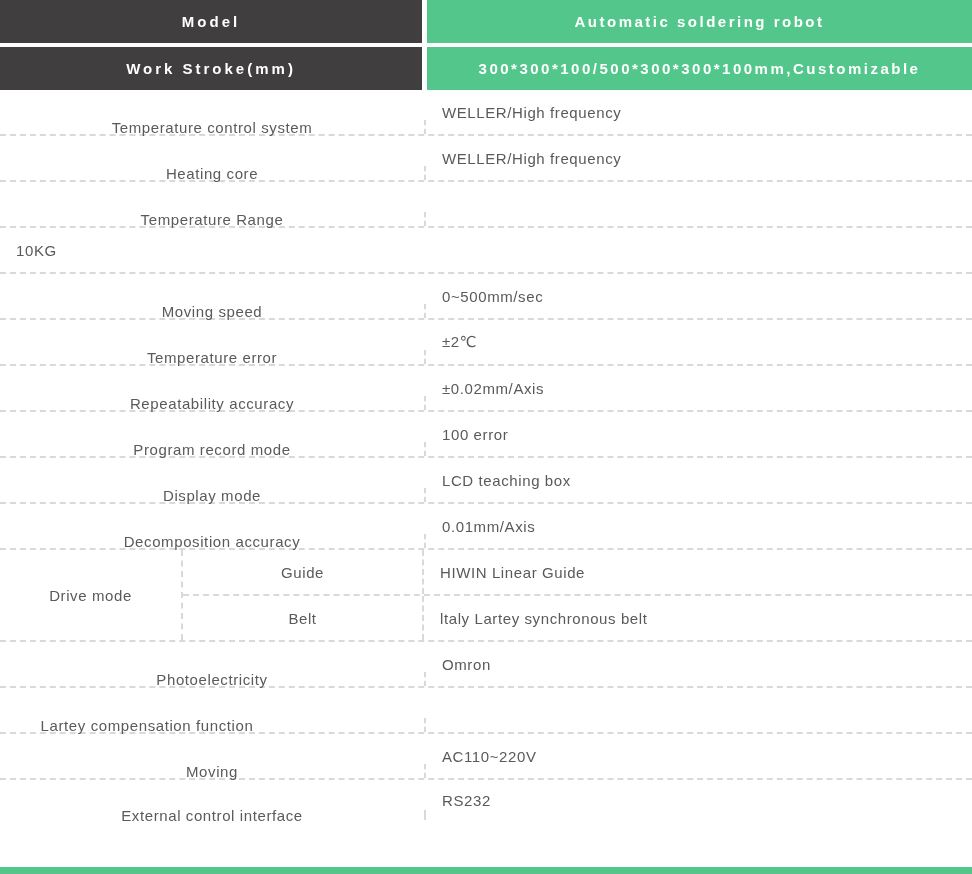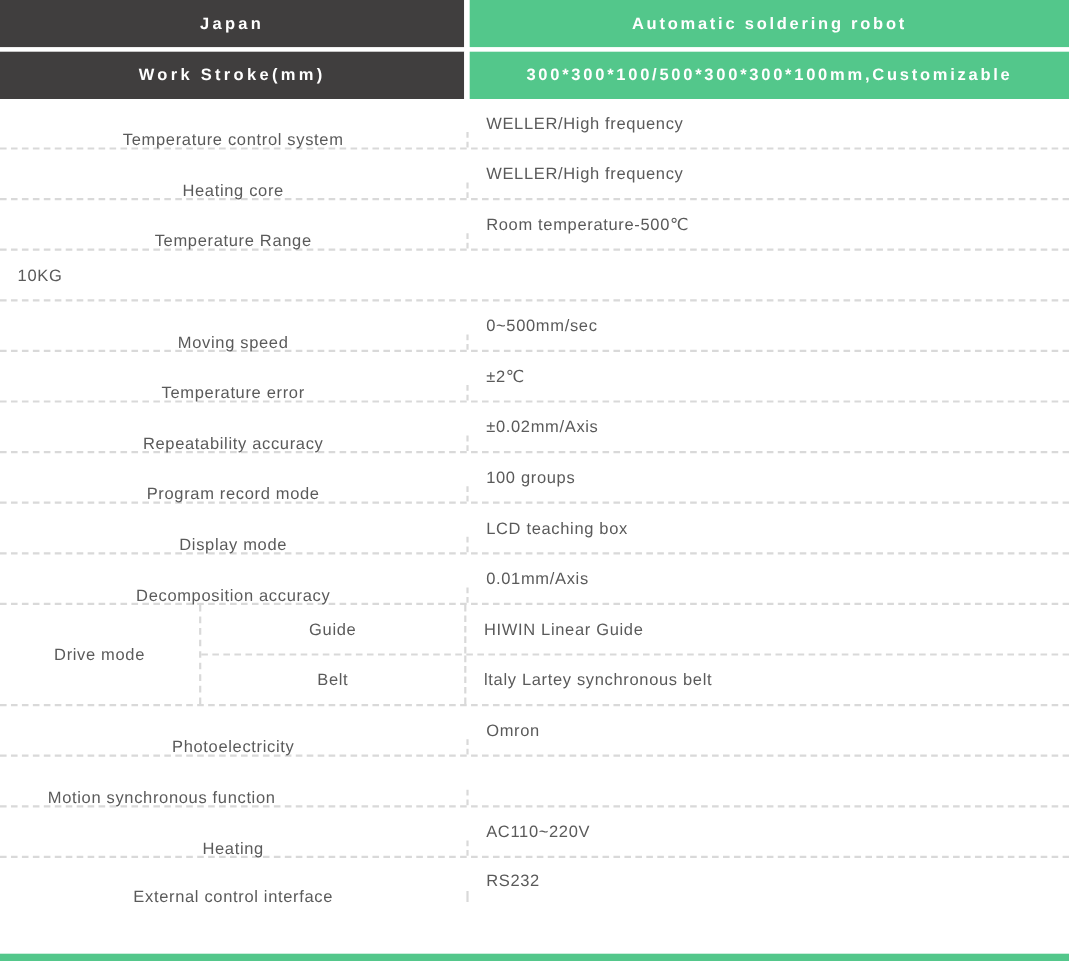--- a/index.html
+++ b/index.html
@@ -65,21 +65,21 @@
   .sub-value{flex:1;display:flex;align-items:center;padding-left:16px;}
   
   .bottom-bar{height:7px;flex:none;background:var(--accent-green);margin-top:auto;}
 </style>
 </head>
 <body>
 
 <div class="page">
 
   <div class="hdr-row">
-    <div class="hdr-label">Japan</div>
+    <div class="hdr-label">Model</div>
     <div class="hdr-vgap"></div>
     <div class="hdr-value">Automatic soldering robot</div>
   </div>
   <div class="hdr-gap"></div>
 
   <div class="hdr-row">
     <div class="hdr-label">Work Stroke(mm)</div>
     <div class="hdr-vgap"></div>
     <div class="hdr-value">300*300*100/500*300*300*100mm,Customizable</div>
   </div>
@@ -87,40 +87,39 @@
   <div class="spec-row">
     <div class="spec-label">Temperature control system</div>
     <div class="spec-value">WELLER/High frequency</div>
   </div>
   <div class="spec-row">
     <div class="spec-label">Heating core</div>
     <div class="spec-value">WELLER/High frequency</div>
   </div>
   <div class="spec-row">
     <div class="spec-label">Temperature Range</div>
-    <div class="spec-value">Room temperature-500℃</div>
   </div>
   <div class="spec-row">
     <div class="spec-value">10KG</div>
   </div>
   <div class="spec-row">
     <div class="spec-label">Moving speed</div>
     <div class="spec-value">0~500mm/sec</div>
   </div>
   <div class="spec-row">
     <div class="spec-label">Temperature error</div>
     <div class="spec-value">±2℃</div>
   </div>
   <div class="spec-row">
     <div class="spec-label">Repeatability accuracy</div>
     <div class="spec-value">±0.02mm/Axis</div>
   </div>
   <div class="spec-row">
     <div class="spec-label">Program record mode</div>
-    <div class="spec-value">100 groups</div>
+    <div class="spec-value">100 error</div>
   </div>
   <div class="spec-row">
     <div class="spec-label">Display mode</div>
     <div class="spec-value">LCD teaching box</div>
   </div>
   <div class="spec-row">
     <div class="spec-label">Decomposition accuracy</div>
     <div class="spec-value">0.01mm/Axis</div>
   </div>
 
@@ -136,24 +135,24 @@
         <div class="sub-value">ltaly Lartey synchronous belt</div>
       </div>
     </div>
   </div>
 
   <div class="spec-row">
     <div class="spec-label">Photoelectricity</div>
     <div class="spec-value">Omron</div>
   </div>
   <div class="spec-row">
-    <div class="spec-label shift-left">Motion synchronous function</div>
+    <div class="spec-label shift-left">Lartey compensation function</div>
   </div>
   <div class="spec-row">
-    <div class="spec-label">Heating</div>
+    <div class="spec-label">Moving</div>
     <div class="spec-value">AC110~220V</div>
   </div>
   <div class="spec-row last">
     <div class="spec-label">External control interface</div>
     <div class="spec-value">RS232</div>
   </div>
 
   <div class="bottom-bar"></div>
 </div>
 

